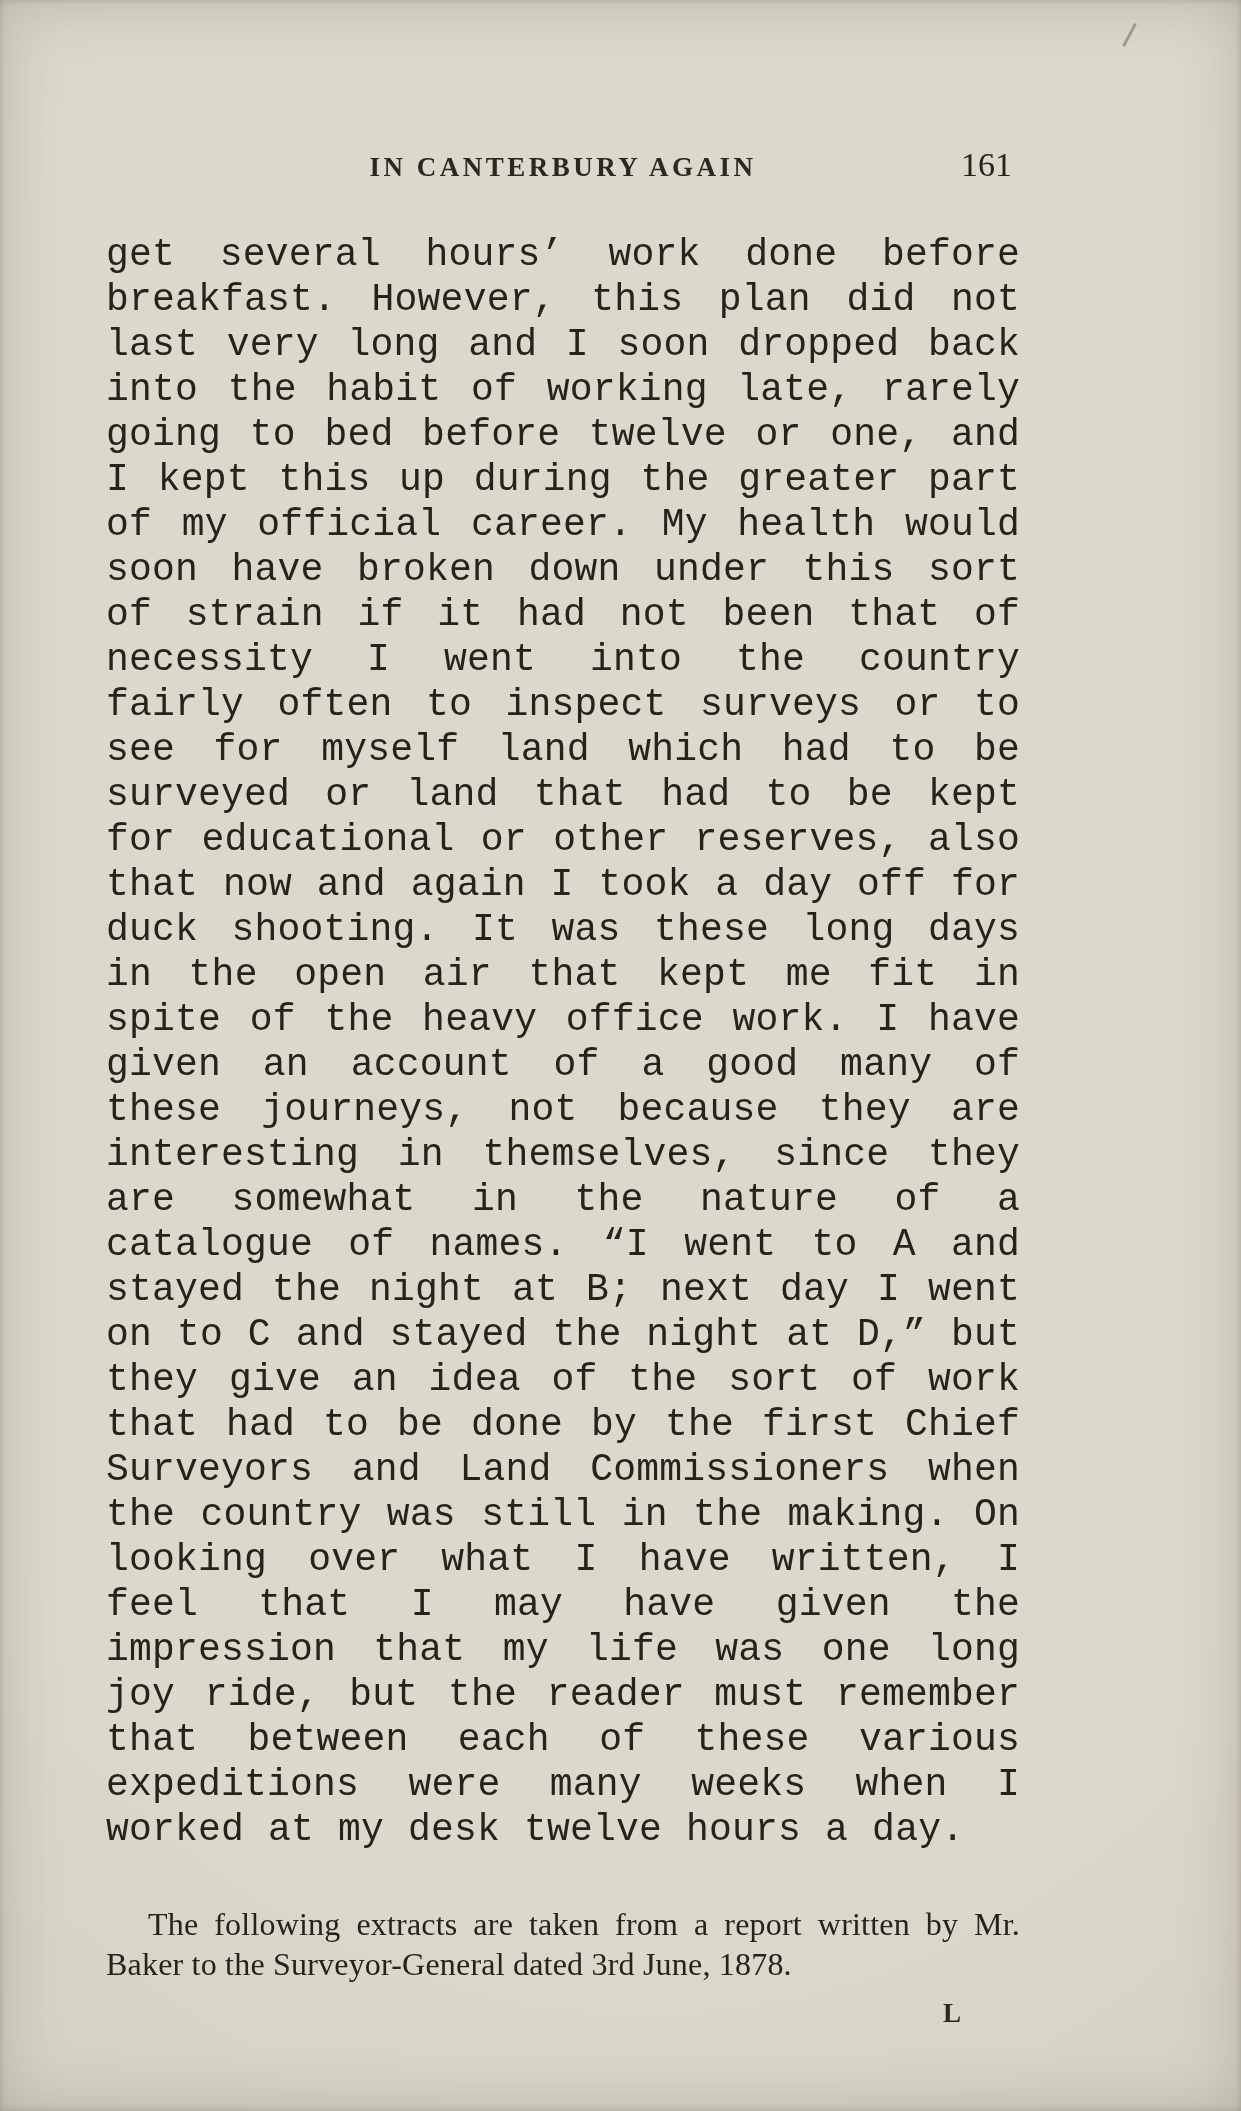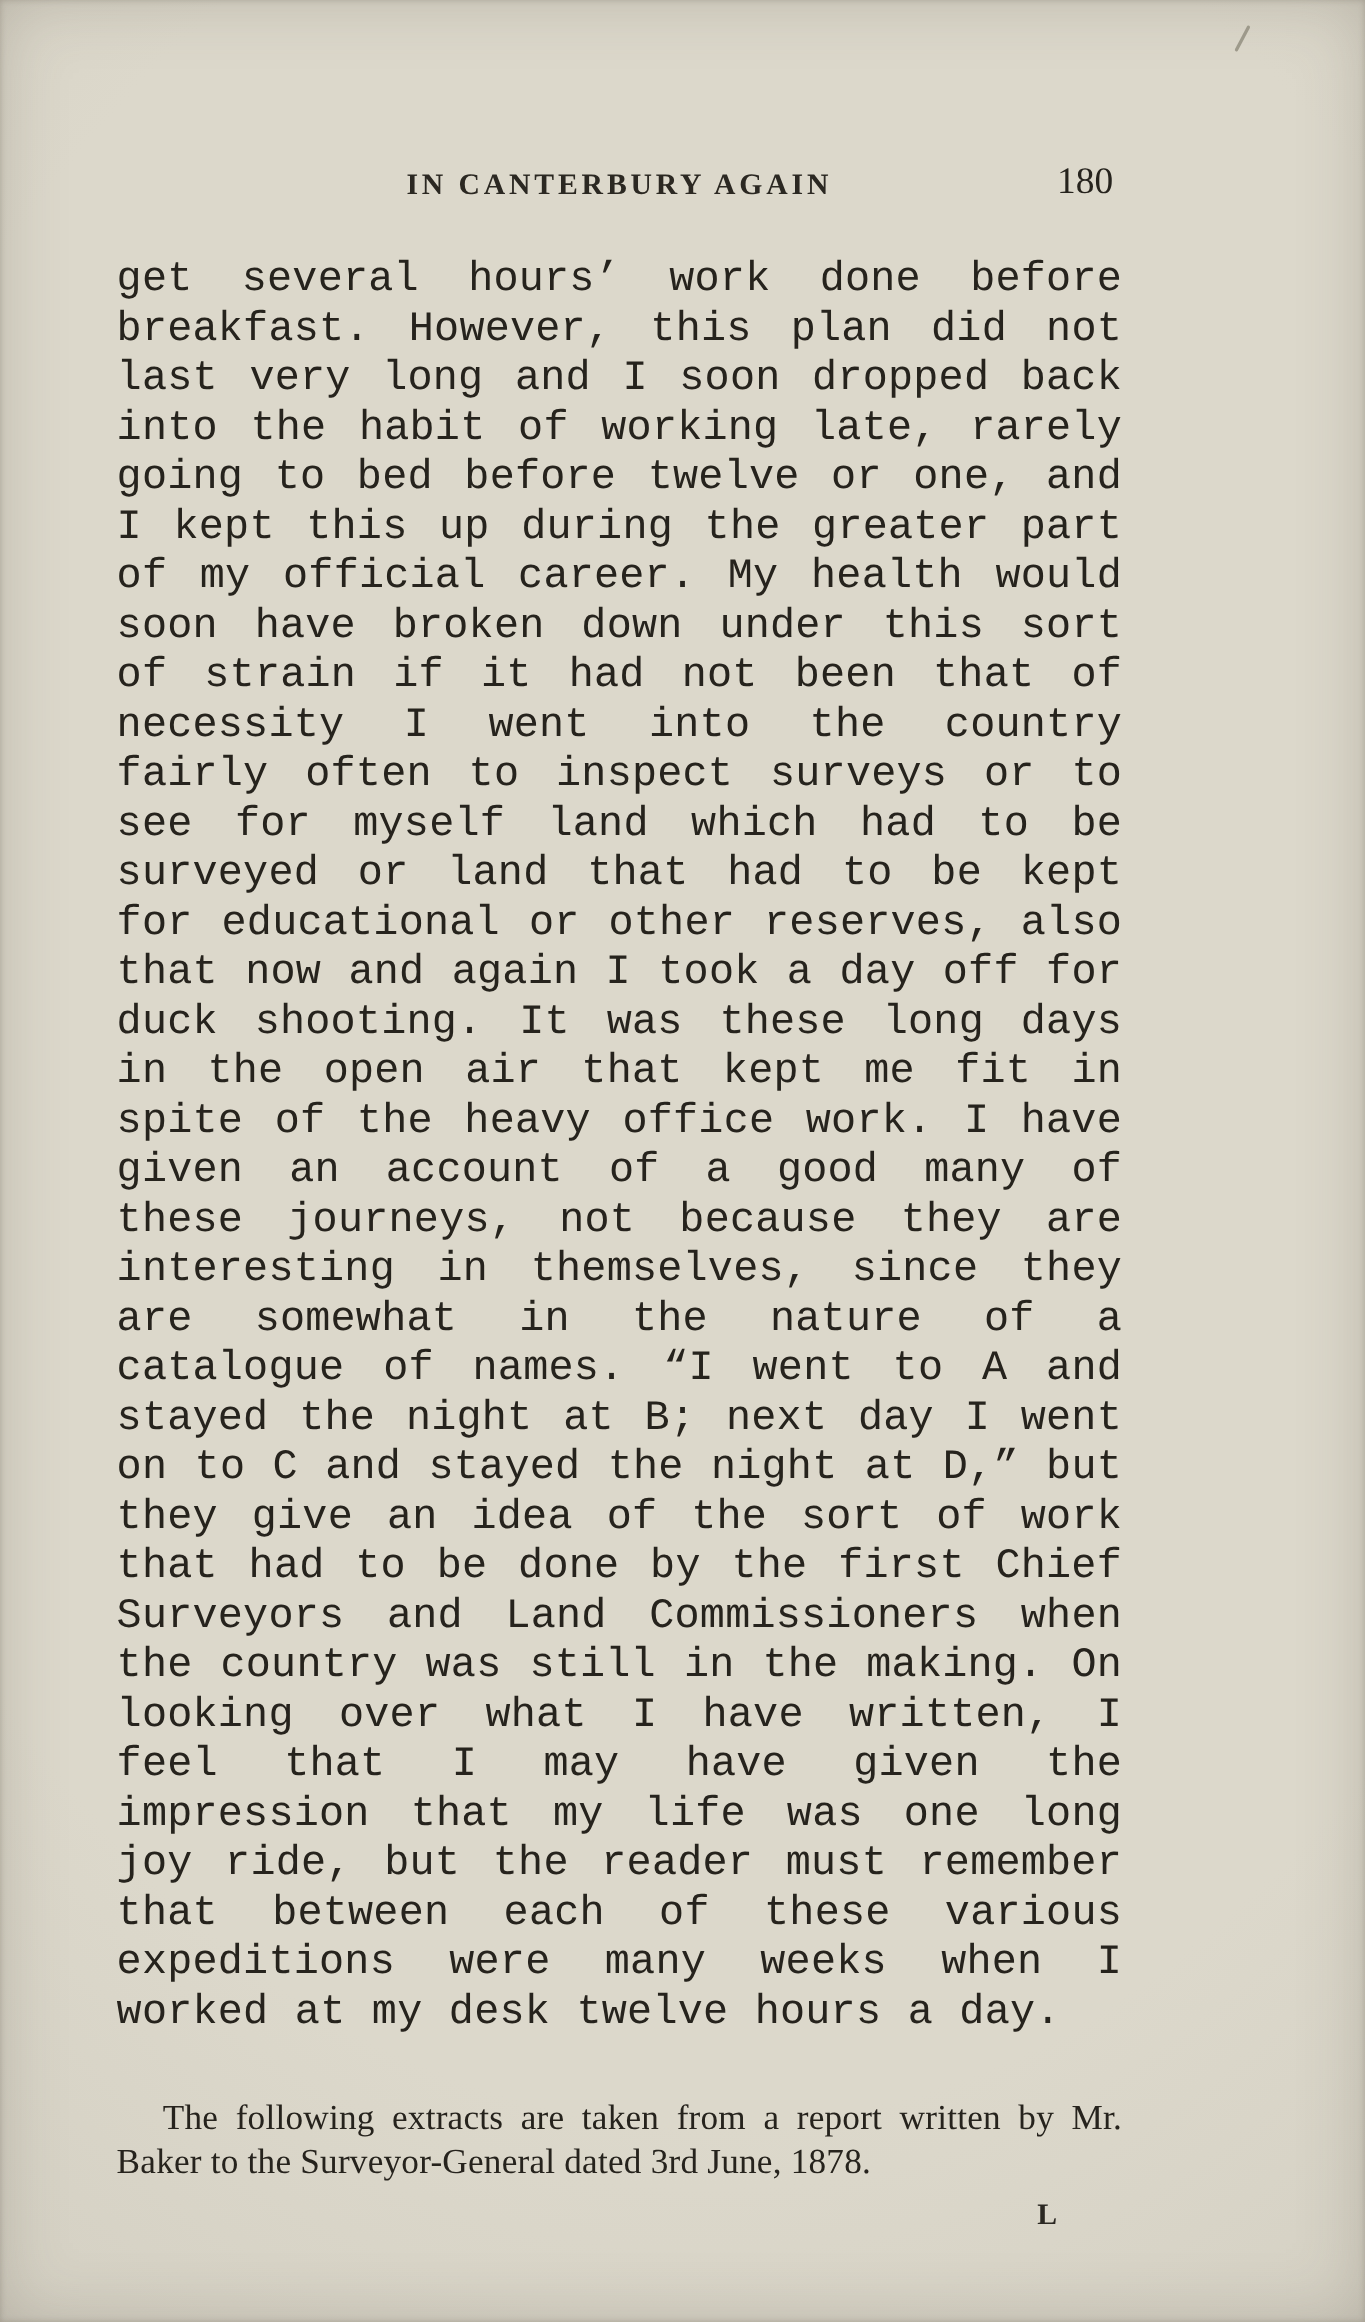--- a/index.html
+++ b/index.html
@@ -107,21 +107,21 @@
 <body>
 
 <div class="scan-page">
 
   <div class="pen-mark"></div>
 
   <div class="text-block">
 
     <div class="page-header">
       <div class="running-title">IN CANTERBURY AGAIN</div>
-      <div class="page-number">180</div>
+      <div class="page-number">161</div>
     </div>
 
     <div class="body-main">get several hours’ work done before breakfast. However, this plan did not last very long and I soon dropped back into the habit of working late, rarely going to bed before twelve or one, and I kept this up during the greater part of my official career.  My health would soon have broken down under this sort of strain if it had not been that of necessity I went into the country fairly often to inspect surveys or to see for myself land which had to be surveyed or land that had to be kept for educational or other reserves, also that now and again I took a day off for duck shooting.  It was these long days in the open air that kept me fit in spite of the heavy office work.  I have given an account of a good many of these journeys, not because they are interesting in themselves, since they are somewhat in the nature of a catalogue of names. “I went to A and stayed the night at B; next day I went on to C and stayed the night at D,” but they give an idea of the sort of work that had to be done by the first Chief Surveyors and Land Commissioners when the country was still in the making.  On looking over what I have written, I feel that I may have given the impression that my life was one long joy ride, but the reader must remember that between each of these various expeditions were many weeks when I worked at my desk twelve hours a day.</div>
 
     <div class="extract">
       <p>The following extracts are taken from a report written by Mr. Baker to the Surveyor-General dated 3rd June, 1878.</p>
     </div>
 
     <div class="signature-line">L</div>
 

